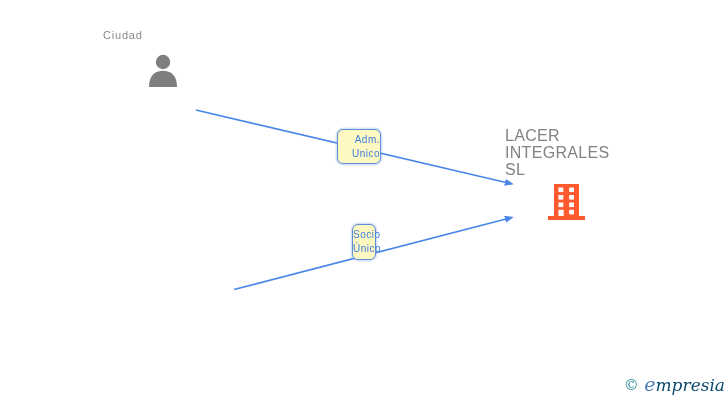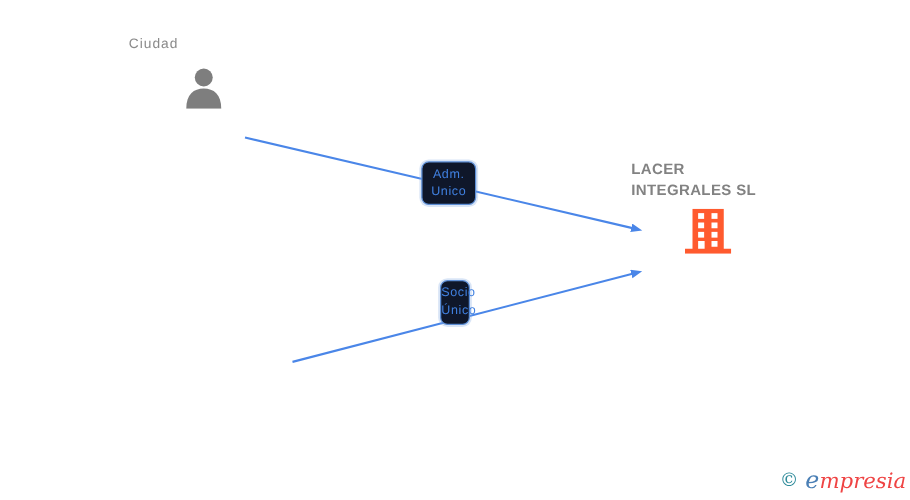--- a/index.html
+++ b/index.html
@@ -23,58 +23,58 @@
   .person-label {
     font-size: 11px;
     line-height: 15px;
     letter-spacing: 0.8px;
     color: #8a8a8a;
   }
   .person-icon-svg { display: block; margin: 0 auto; }
   .node-person-top .person-icon-svg { margin-top: 11px; }
   .node-person-bottom .person-label { margin-top: 6px; }
   .company-label {
-    font-size: 12px;
-    font-weight: bold;
+    font-size: 16px;
+    font-weight: normal;
     line-height: 17px;
     letter-spacing: 0.3px;
     color: #828282;
   }
   .building-icon-svg { display: block; margin: 6px auto 0; }
   .edge-label {
     position: absolute;
     box-sizing: border-box;
-    background: #0f172a;
+    background: #fef9c3;
     border: 1.5px solid #5e8fd6;
     border-radius: 6px;
     box-shadow: 0 0 0 1.5px rgba(130,170,225,0.30);
     color: #4080e0;
     font-size: 10px;
     line-height: 14px;
     letter-spacing: 0.5px;
-    text-align: center;
+    text-align: right;
     padding-top: 3px;
   }
   .edge-label-adm  { left: 337px; top: 129px; width: 44px; height: 35px; }
   .edge-label-socio{ left: 352px; top: 224px; width: 24px; height: 36px; }
   .node-person-top    { left: 103px; top: 28px;  width: 120px; }
   .node-person-bottom { left: 148px; top: 288px; width: 120px; }
   .node-company       { left: 505px; top: 127px; width: 122px; }
   .watermark {
     position: absolute;
     right: 3px;
     top: 373px;
     font-family: "DejaVu Serif", serif;
     font-style: italic;
     font-size: 17px;
     white-space: nowrap;
   }
   .wm-copyright { color: #2e8b9a; font-style: normal; font-size: 15px; vertical-align: 1px; }
   .wm-initial   { color: #4a7fb5; font-size: 19px; }
-  .wm-rest      { color: #ef4444; }
+  .wm-rest      { color: #0c4a6e; }
 </style>
 </head>
 <body>
 
 <div class="canvas">
 
   <svg class="edges-layer" width="728" height="400" viewBox="0 0 728 400" xmlns="http://www.w3.org/2000/svg">
     <defs>
       <marker id="arrow" markerWidth="10" markerHeight="8" refX="1" refY="3.5" orient="auto" markerUnits="userSpaceOnUse">
         <path d="M0,0 L9,3.5 L0,7 Z" fill="#4a86e8"></path>

